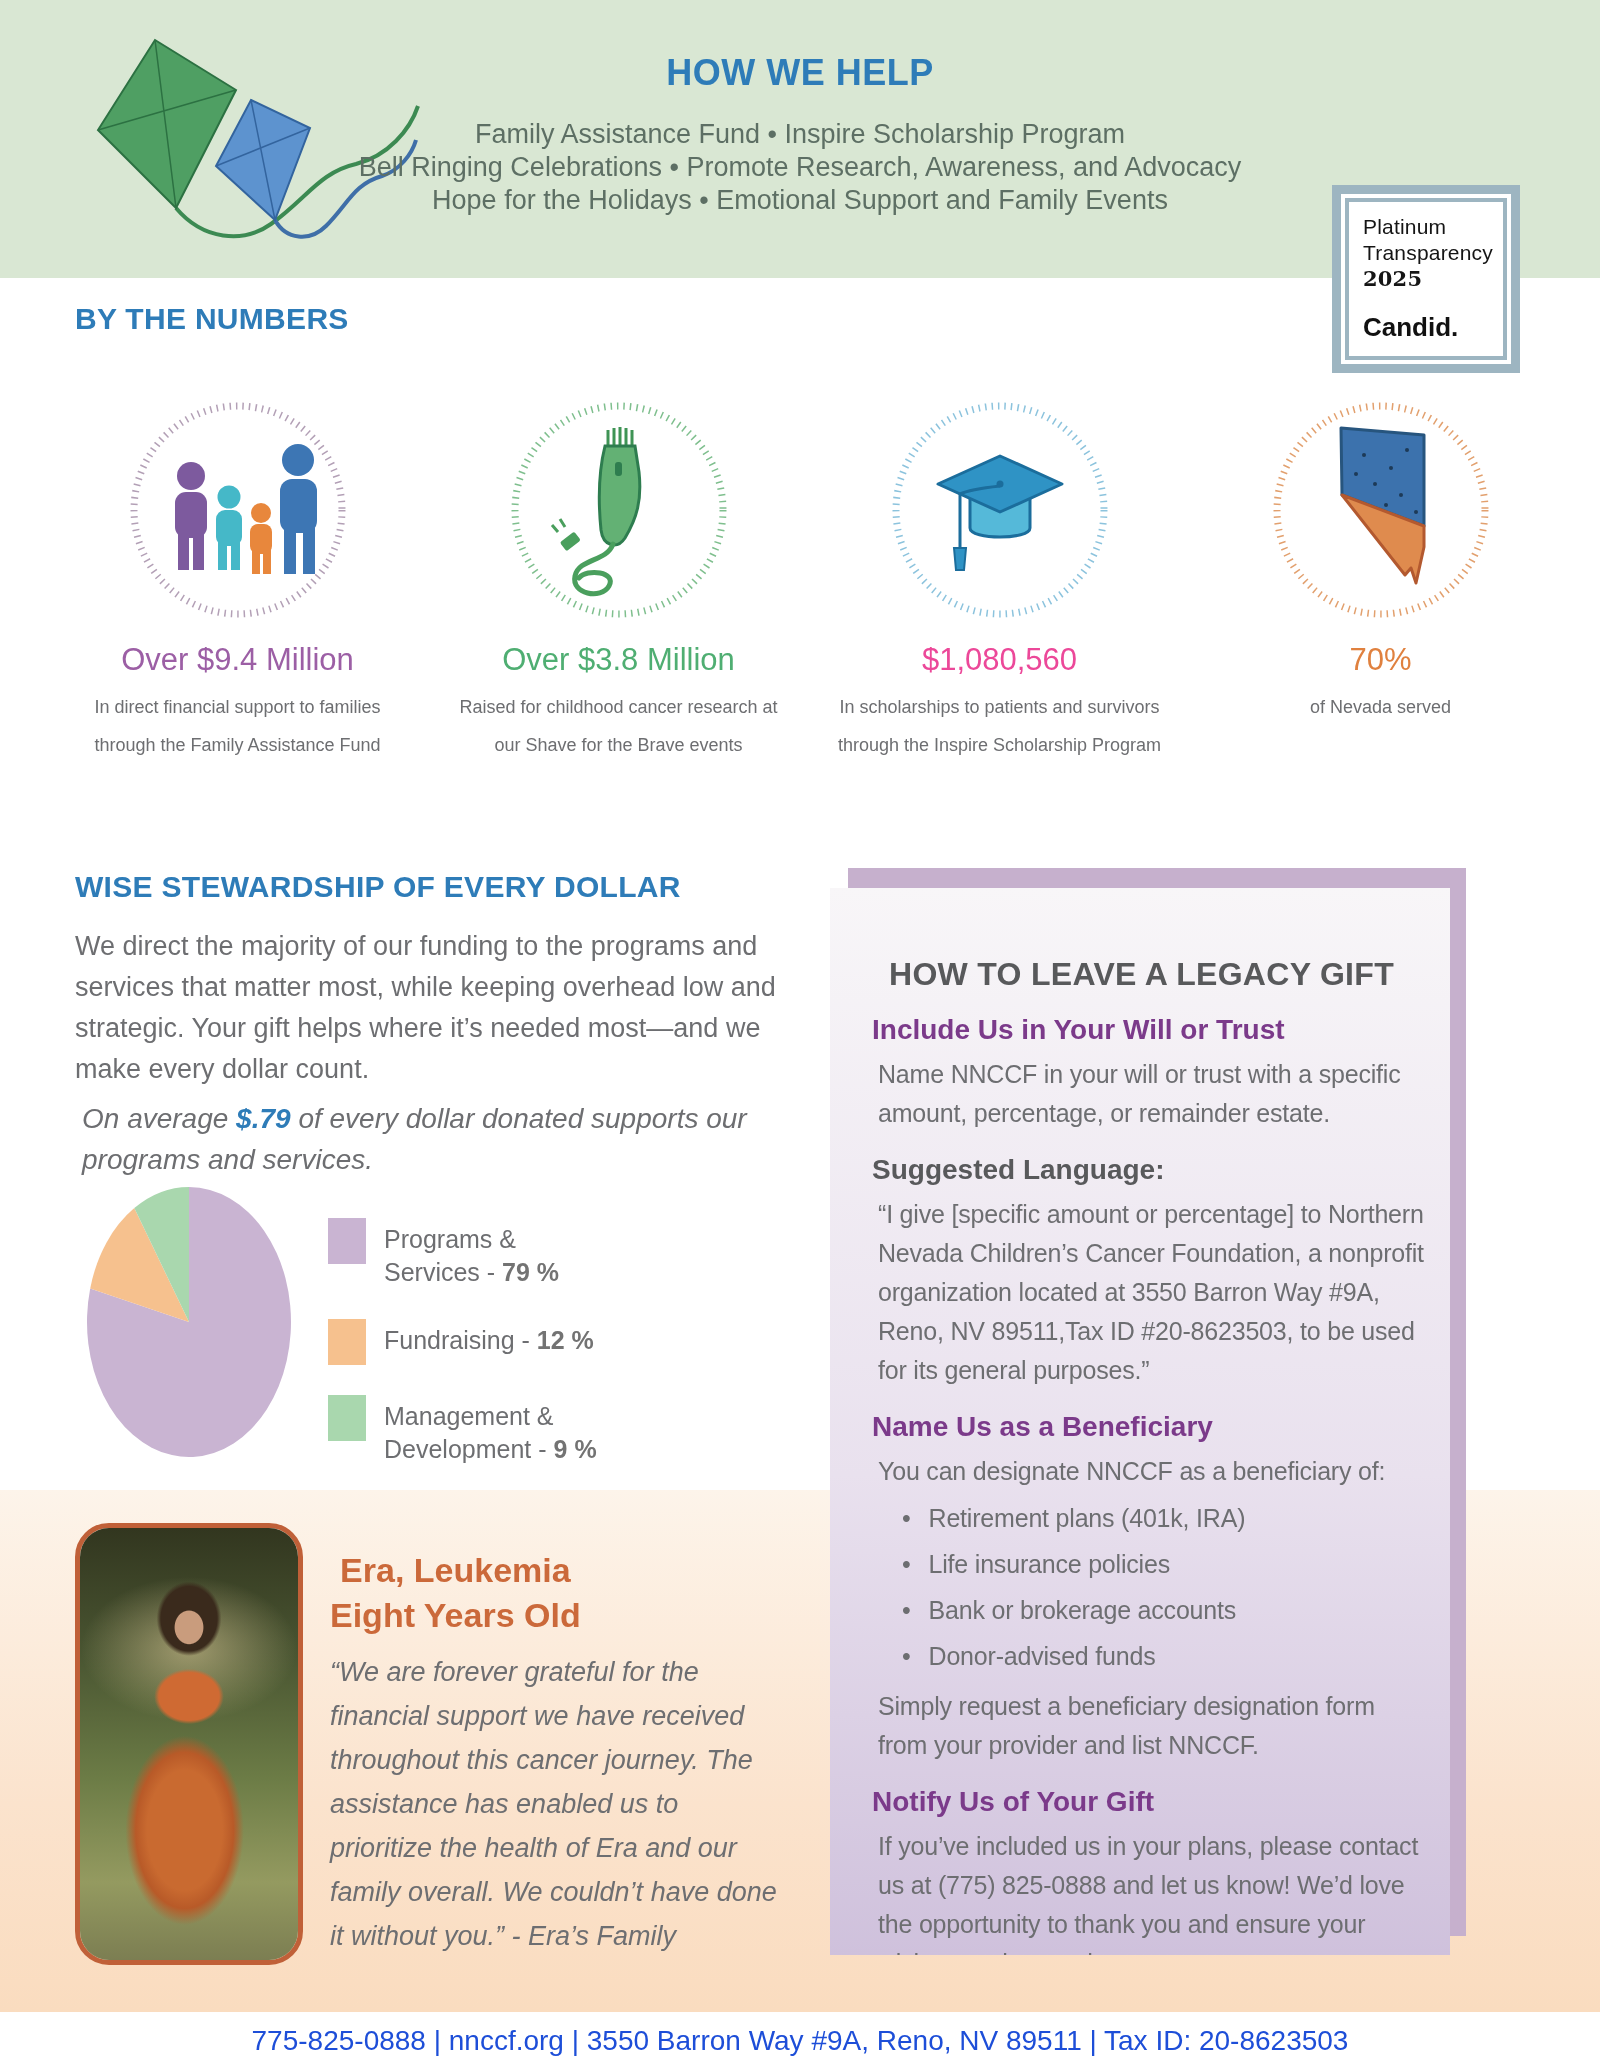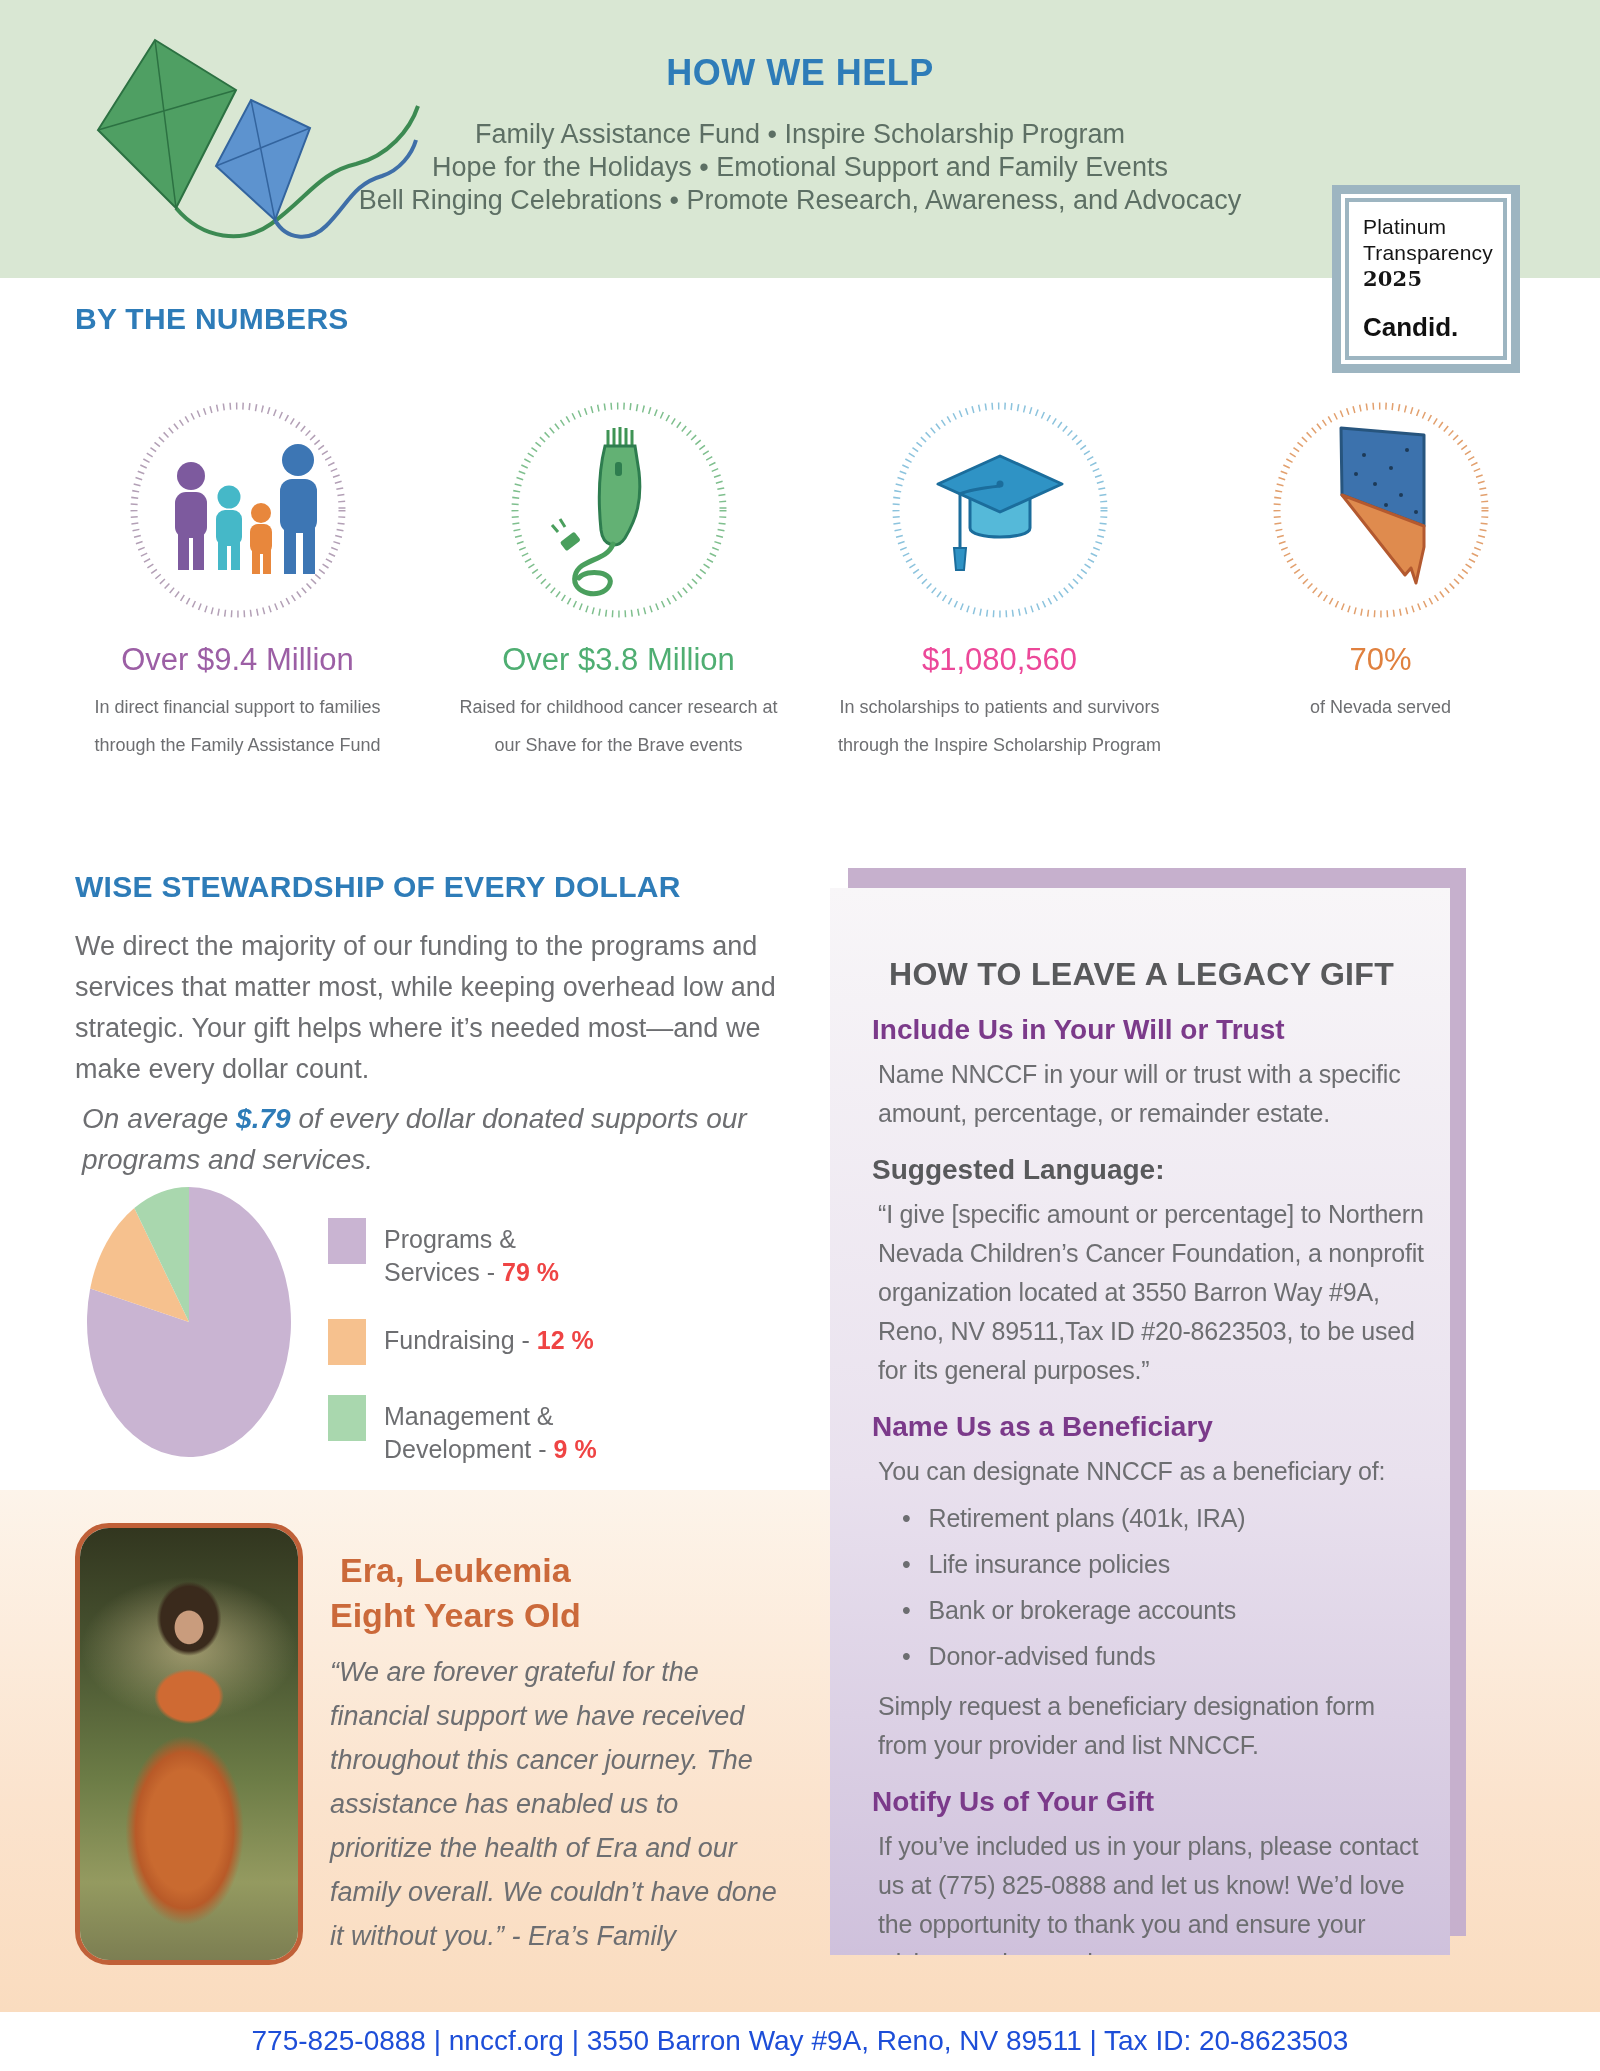--- a/index.html
+++ b/index.html
@@ -38,21 +38,21 @@
   .stew-para { position:absolute; left:75px; top:926px; width:712px; font-size:27px; line-height:41px; color:#6d6e71; }
   .stew-highlight { position:absolute; left:82px; top:1098px; width:690px; font-size:28px; line-height:41px;
                     color:#6d6e71; font-style:italic; }
   .stew-highlight b { font-style:italic; }
 
   .pie-chart { position:absolute; left:84px; top:1184px; width:210px; height:276px; }
   .legend { position:absolute; left:328px; top:1218px; width:286px; }
   .legend-row { display:flex; margin-bottom:30px; }
   .legend-swatch { width:38px; height:46px; flex:0 0 38px; }
   .legend-label { margin-left:18px; padding-top:5px; font-size:25px; line-height:33px; color:#6d6e71; width:230px; }
-  .legend-label b { color:#ef4444; }
+  .legend-label b { color:#737373; }
 
   
   .peach-band { position:absolute; left:0; top:1490px; width:1600px; height:522px;
                 background:linear-gradient(180deg,#fdf4ea 0%,#fbe3cd 60%,#fadcbf 100%); }
   .story-photo { position:absolute; left:75px; top:1523px; width:228px; height:442px;
                  border:5px solid #c06038; border-radius:34px; overflow:hidden; box-sizing:border-box; }
   .photo-scene { width:100%; height:100%;
     background:
       radial-gradient(24px 28px at 50% 23%, #c99c7d 58%, rgba(201,156,125,0) 62%),
       radial-gradient(54px 62px at 50% 21%, #3a2a1c 52%, rgba(58,42,28,0) 60%),
@@ -95,22 +95,22 @@
       <polygon points="97,26 178,76 118,194 40,116" fill="#4f9f63" stroke="#2c7142" stroke-width="2"></polygon>
       <path d="M97,26 L118,194 M40,116 L178,76" stroke="#2c7142" stroke-width="1.5" fill="none"></path>
       <polygon points="193,86 252,114 217,206 158,152" fill="#5d93cf" stroke="#33649e" stroke-width="2"></polygon>
       <path d="M193,86 L217,206 M158,152 L252,114" stroke="#33649e" stroke-width="1.5" fill="none"></path>
     </svg>
     <div class="header-text">
       <div class="header-title">HOW WE HELP</div>
       <div class="programs">
 
       <div class="program-line">Family Assistance Fund • Inspire Scholarship Program</div>
+          <div class="program-line">Bell Ringing Celebrations • Promote Research, Awareness, and Advocacy</div>
           <div class="program-line">Hope for the Holidays • Emotional Support and Family Events</div>
-          <div class="program-line">Bell Ringing Celebrations • Promote Research, Awareness, and Advocacy</div>
         </div>
     </div>
   </div>
 
   <div class="badge">
     <div class="badge-inner">
       <div class="badge-lines">
 
       <div>Platinum</div>
           <div>Transparency</div>

